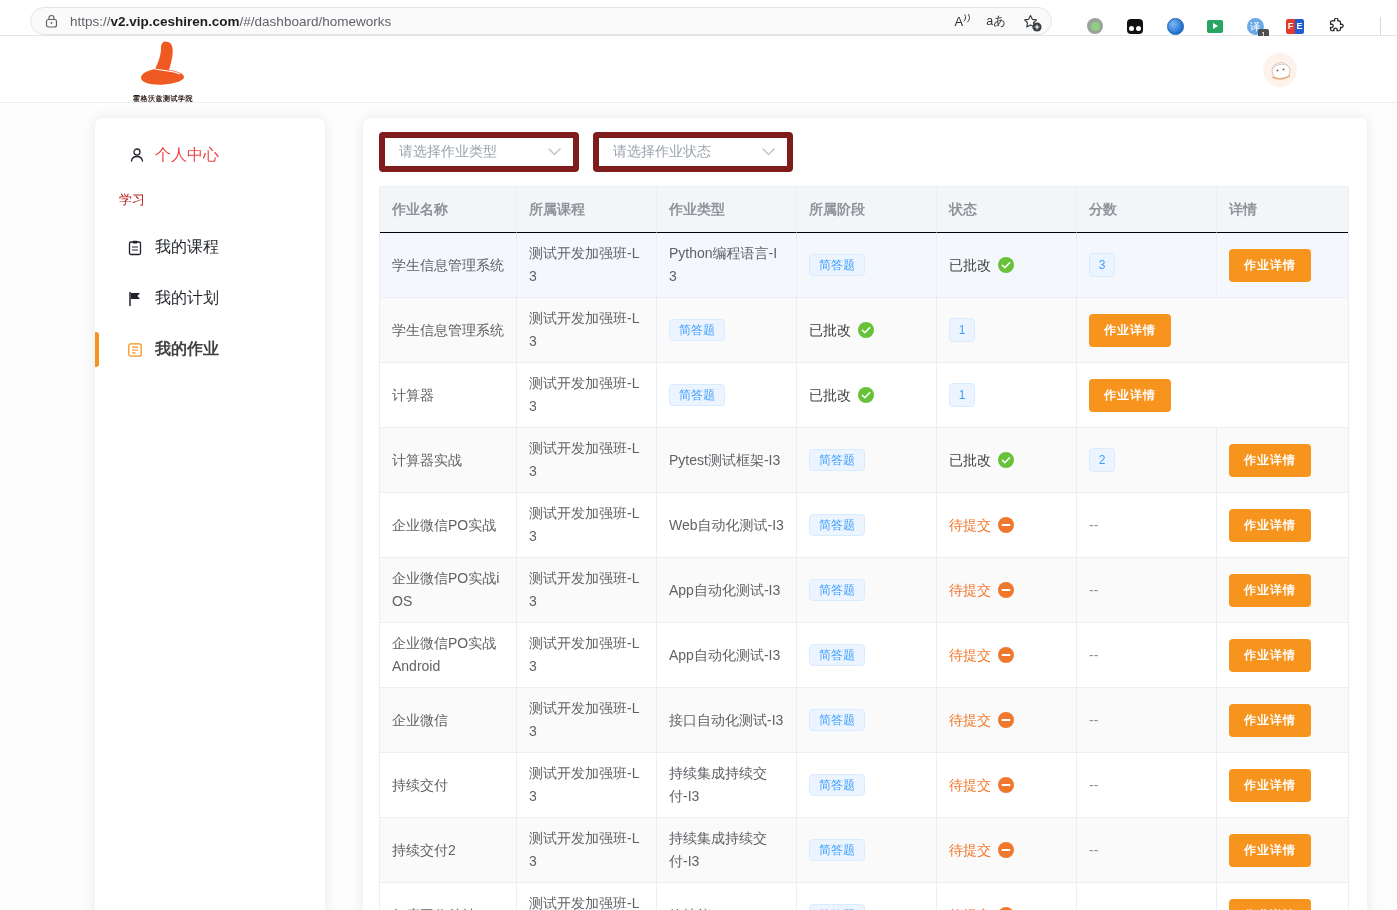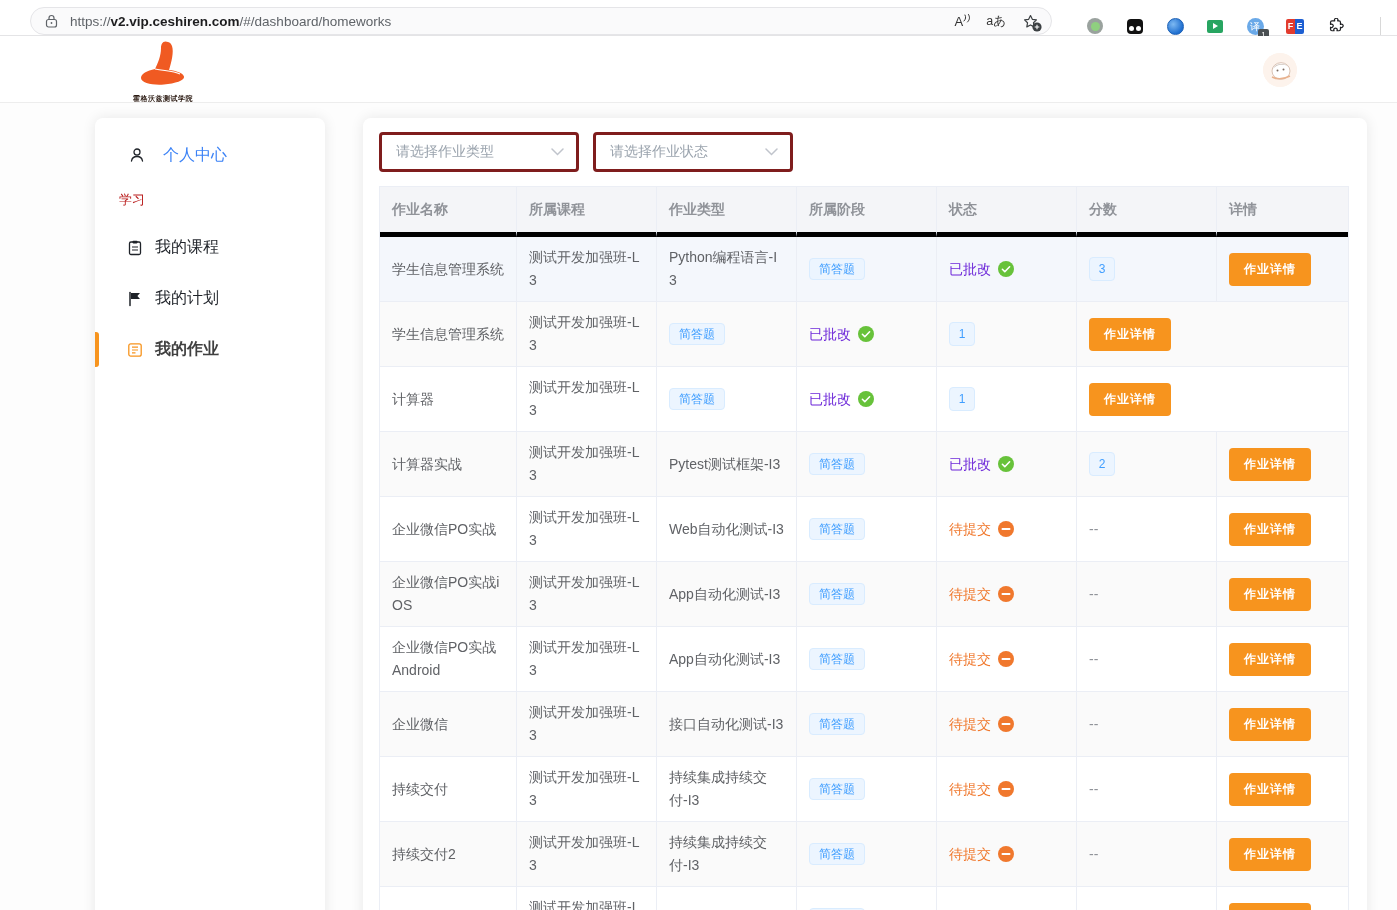--- a/index.html
+++ b/index.html
@@ -38,53 +38,53 @@
   .siteheader { height:67px; background:#fff; border-bottom:1px solid #ededed; position:relative; }
   .logo { position:absolute; left:128px; top:4px; width:70px; text-align:center; cursor:pointer; }
   .logo-cap { font-size:7px; color:#2b1a12; letter-spacing:.5px; font-family:"Liberation Serif","DejaVu Serif",serif; font-weight:700; transform:scaleY(1.05); }
   .avatar { position:absolute; right:100px; top:17px; width:34px; height:34px; border-radius:50%;
     background:#fdf3ec; overflow:hidden; cursor:pointer; }
 
   
   .content { position:relative; height:807px; background:#fdfdfd; }
   .card { background:#fff; border-radius:8px; box-shadow:0 0 14px rgba(0,0,0,.09); }
   .sidebar { position:absolute; left:95px; top:15px; width:230px; height:820px; padding-top:14px; }
-  .side-profile { display:flex; align-items:center; gap:18px; height:46px; padding-left:33px;
-    font-size:16px; color:#3b82f6; cursor:pointer; }
+  .side-profile { display:flex; align-items:center; gap:10px; height:46px; padding-left:33px;
+    font-size:16px; color:#ef4444; cursor:pointer; }
   .side-section { height:44px; display:flex; align-items:center; padding-left:24px; font-size:13px; color:#b91c1c; }
   .side-item { position:relative; height:51px; display:flex; align-items:center; gap:12px; padding-left:31px;
     font-size:16px; color:#1f2329; cursor:pointer; }
   .side-item.active { color:#404040; font-weight:700; }
   .side-item.active .abar { position:absolute; left:0; top:8px; width:4px; height:35px; background:#f7941e; border-radius:0 3px 3px 0; }
   .sicon { width:17px; height:17px; flex:0 0 17px; display:flex; align-items:center; justify-content:center; }
 
   .main { position:absolute; left:363px; top:15px; width:1004px; min-height:820px; padding:14px 18px 20px 16px; }
 
   .filters { display:flex; gap:14px; margin-bottom:14px; }
-  .select { width:200px; height:40px; border:3px solid #7f1d1d; border-radius:4px; background:#fff;
+  .select { width:200px; height:40px; border:6px solid #7f1d1d; border-radius:4px; background:#fff;
     display:flex; align-items:center; justify-content:space-between; padding:0 12px 0 14px; cursor:pointer; }
   .select .ph { font-size:14px; color:#9aa3ad; }
 
   
   .table { border:1px solid #ebeef5; border-bottom:none; font-size:14px; color:#606266; }
   .thead { display:flex; background:#f4f5f8; color:#909399; font-weight:700; }
-  .thead .cell { border-bottom:5px solid #000000; padding:11px 12px; }
+  .thead .cell { border-bottom:1px solid #000000; padding:11px 12px; }
   .trow { display:flex; background:#fff; }
   .trow:nth-child(even) { background:#fafafa; }
   .trow.hl { background:#f4f7fc; }
   .cell { padding:9px 12px; border-right:1px solid #ebeef5; display:flex; align-items:center; line-height:23px;
     word-break:break-all; }
   .cell:last-child { border-right:none; }
   .trow .cell { border-bottom:1px solid #ebeef5; min-height:62px; }
   .c1{width:137px;} .c2{width:140px;} .c3{width:140px;} .c4{width:140px;} .c5{width:140px;} .c6{width:140px;} .c7{flex:1;}
 
   .tag-blue { display:inline-block; background:#ecf5ff; border:1px solid #d9ecff; color:#409eff;
     font-size:12px; line-height:20px; padding:0 9px; border-radius:4px; white-space:nowrap; }
   .status { display:flex; align-items:center; gap:7px; font-size:14px; }
-  .status.graded { color:#6d28d9; }
+  .status.graded { color:#404040; }
   .status.pending { color:#f0782d; }
   .score-tag { display:inline-block; min-width:26px; text-align:center; background:#ecf5ff; border:1px solid #d9ecff;
     color:#409eff; font-size:12px; line-height:22px; border-radius:4px; }
   .score-empty { color:#909399; }
   .detail-btn { background:#f7941e; border:none; color:#fff; font-size:12px; font-weight:700;
     padding:8px 15px; border-radius:4px; cursor:pointer; letter-spacing:1px;
     font-family:Liberation Sans, sans-serif; }
 </style>
 </head>
 <body>

